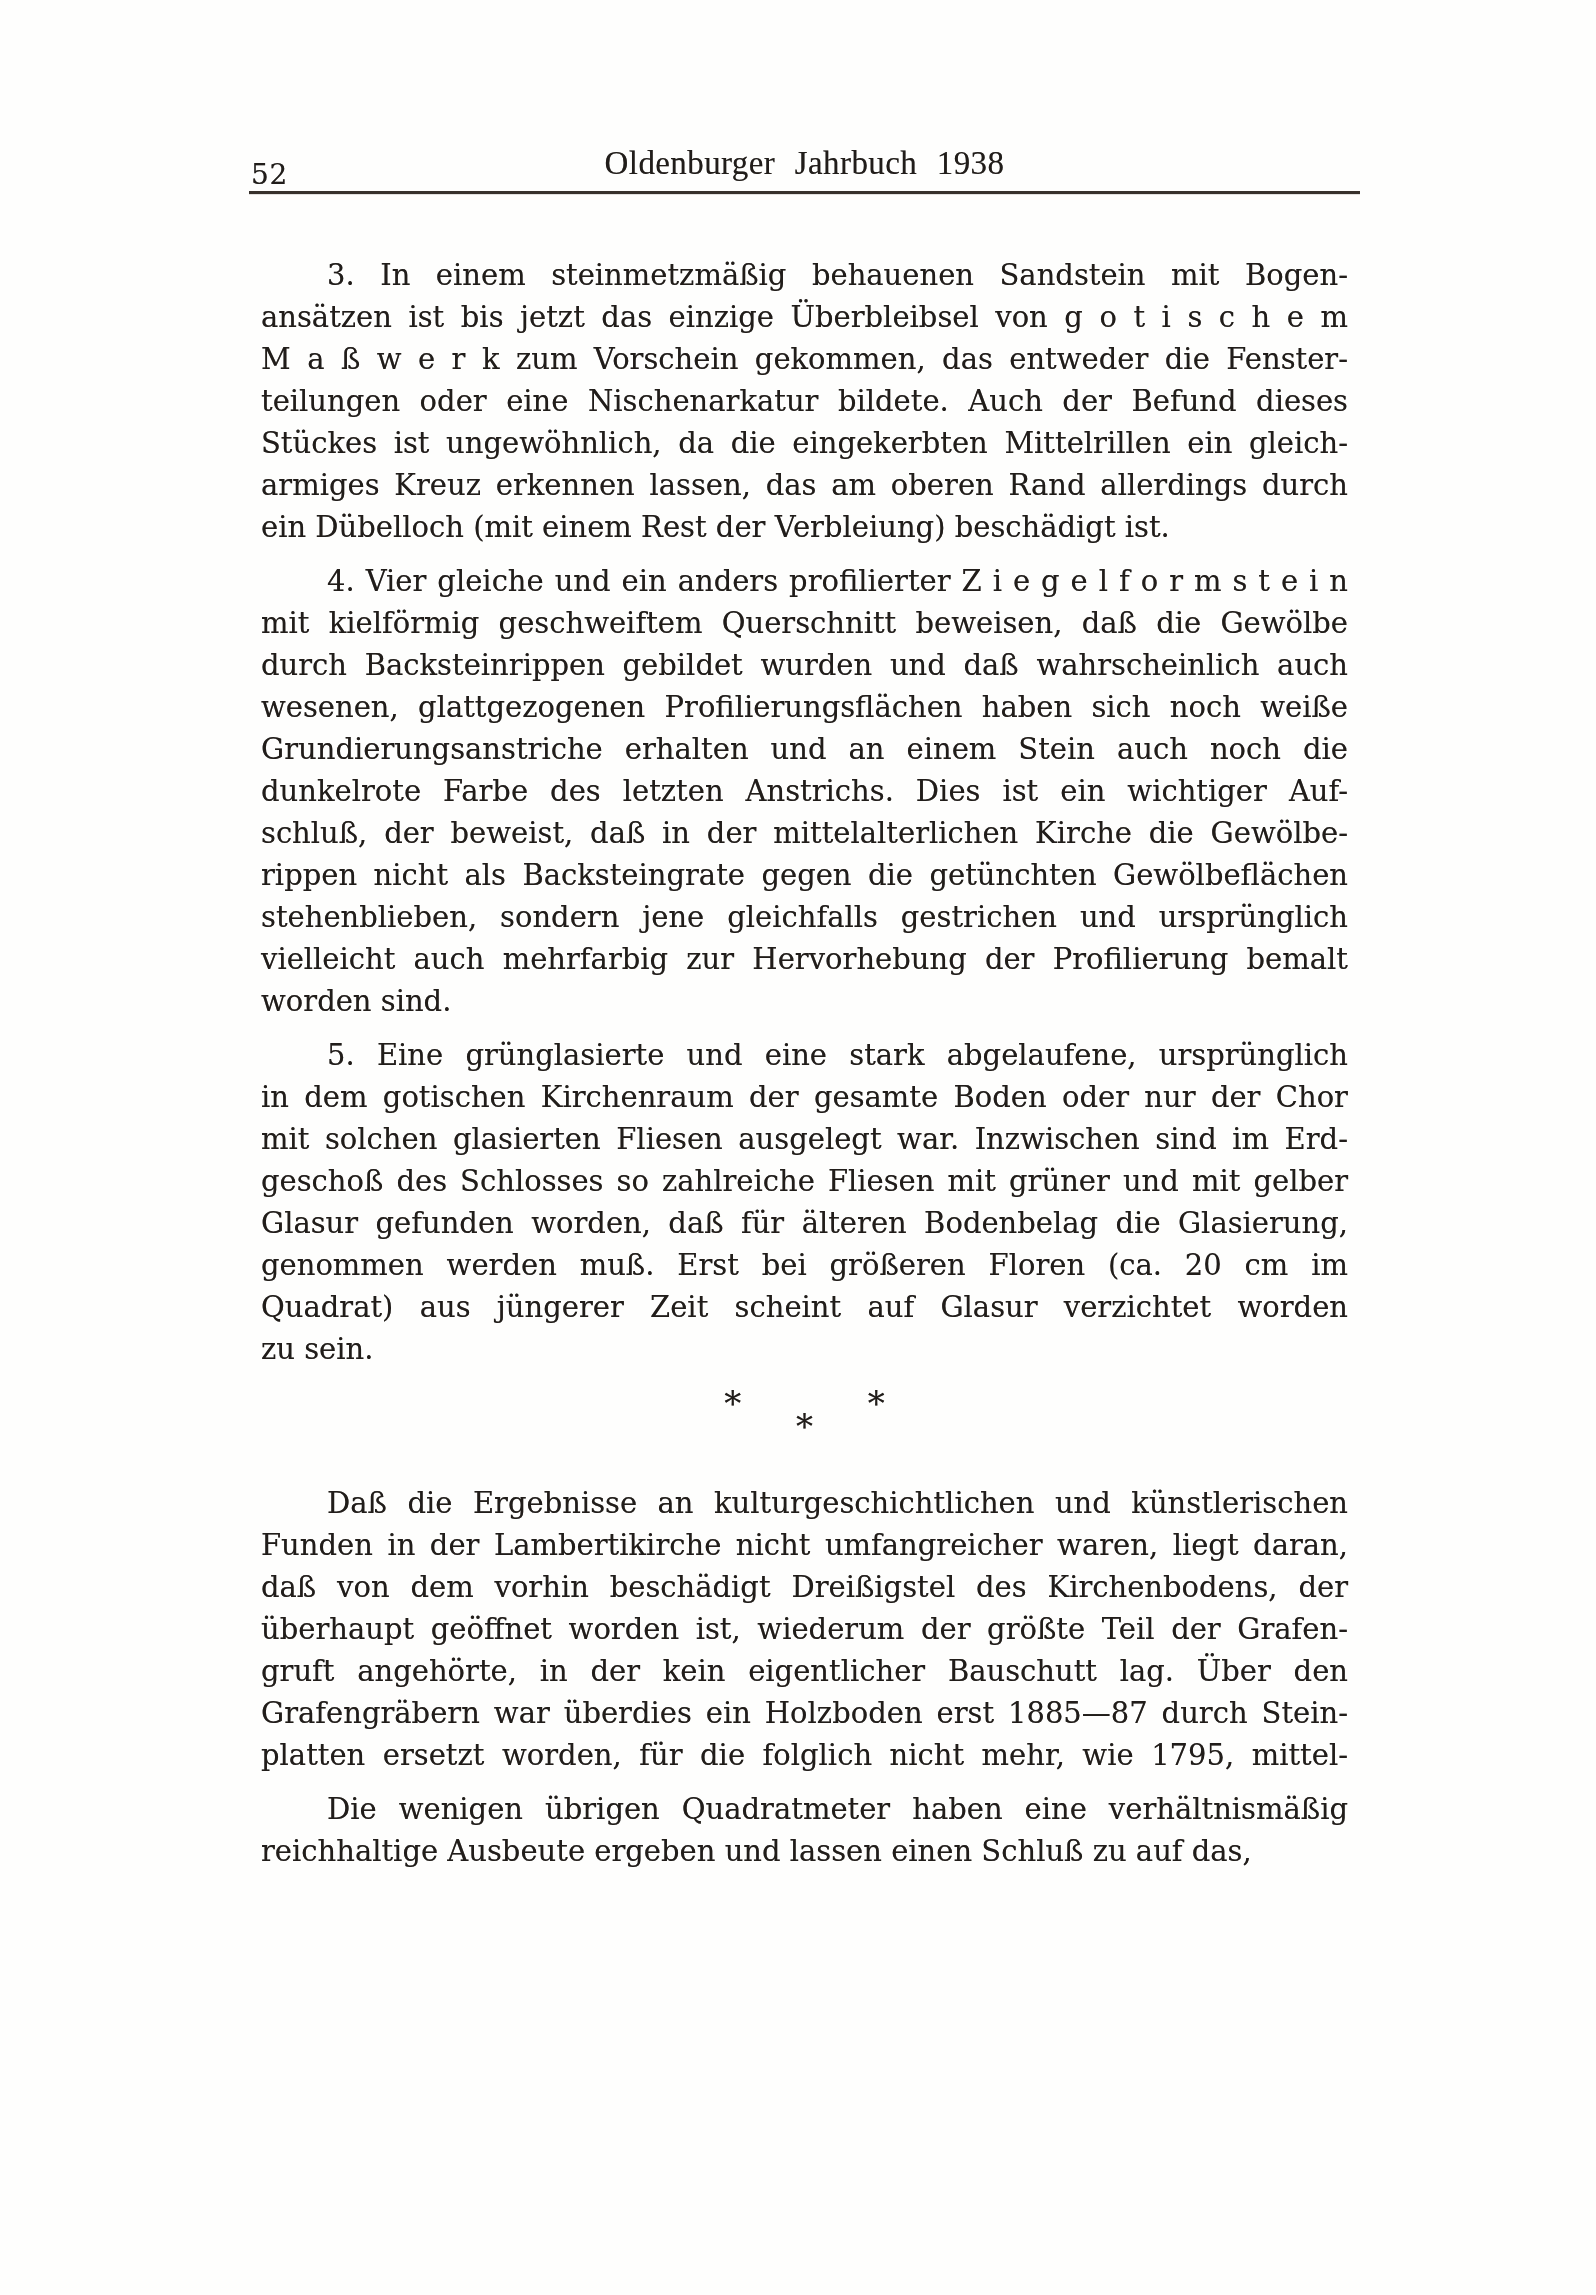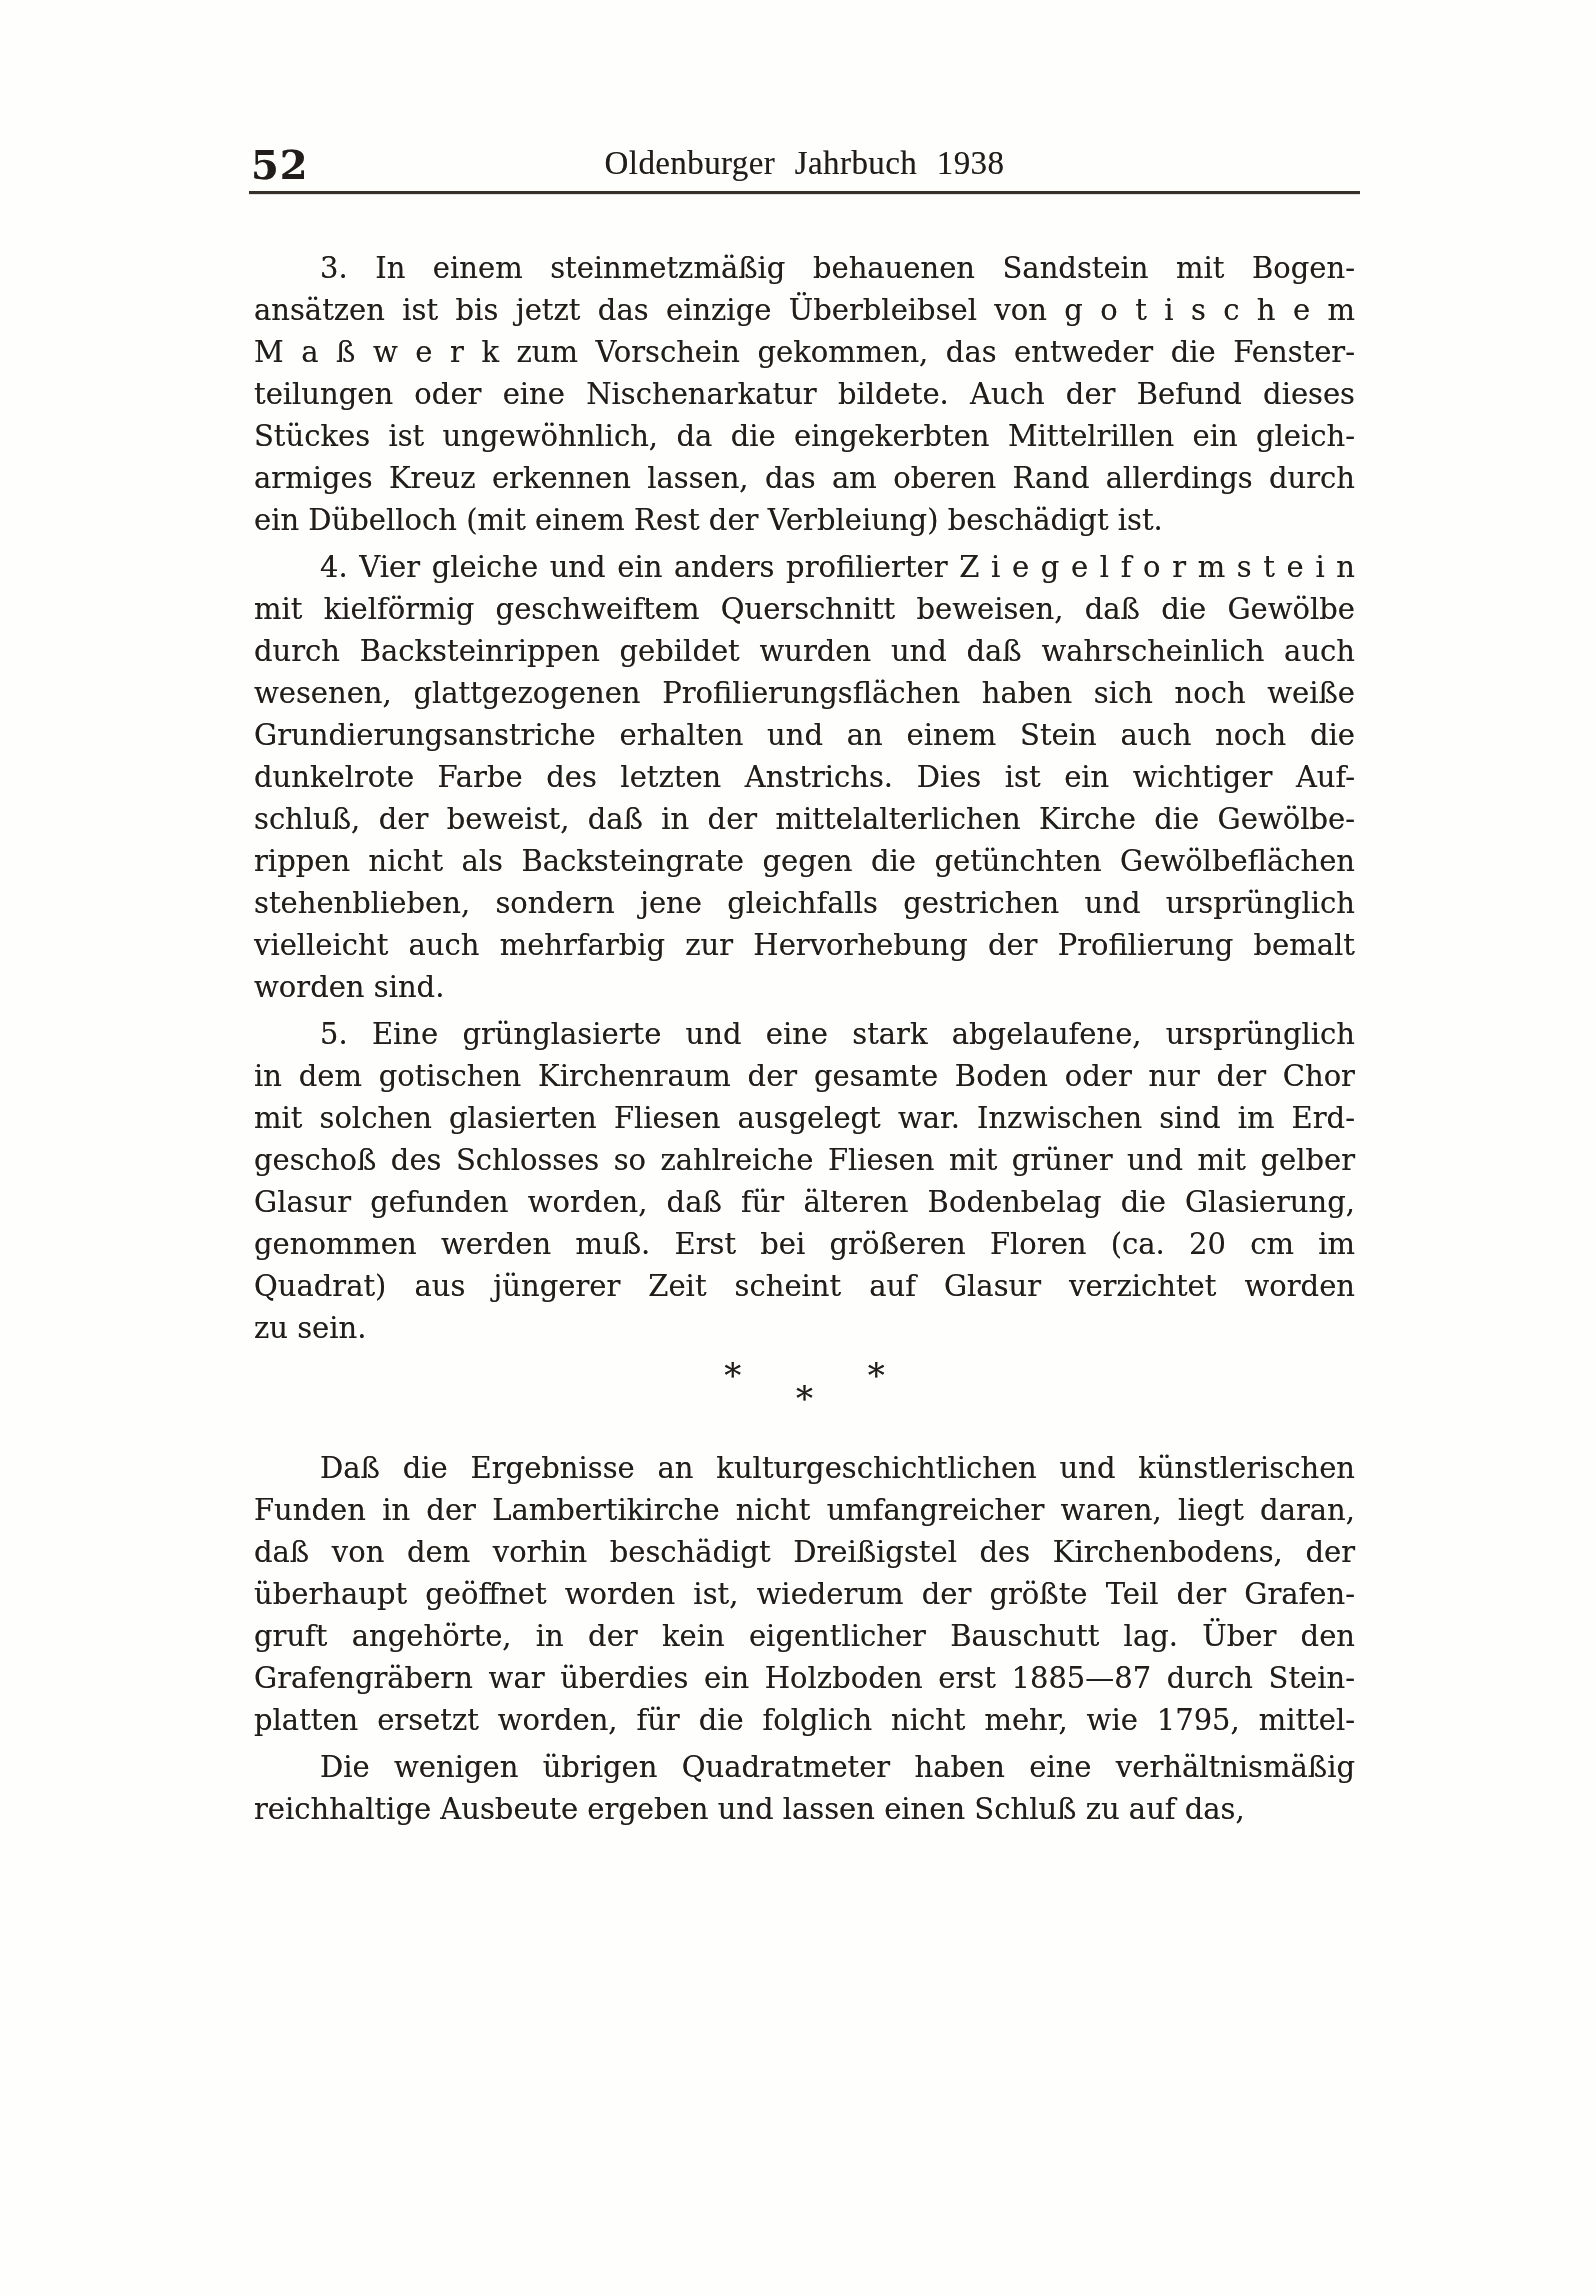--- a/index.html
+++ b/index.html
@@ -12,42 +12,42 @@
     position: relative;
     width: 1597px; height: 2295px;
     background: #fefefd;
     color: #211d1a;
     overflow: hidden;
   }
   .ink { text-shadow: 0 0 0.6px rgba(33,29,26,0.55); }
 
   
   .page-number {
-    position: absolute; left: 251px; top: 141px;
-    font-size: 40px; font-weight: 700; letter-spacing: 0.8px;
+    position: absolute; left: 251px; top: 158px;
+    font-size: 28px; font-weight: 400; letter-spacing: 0.8px;
   }
   .journal-title {
     position: absolute; left: 249px; top: 145px; width: 1111px;
     text-align: center;
     font-size: 33px; font-weight: 400;
     letter-spacing: 0.4px; word-spacing: 11px; font-family: Liberation Serif, serif;
   }
   .header-rule {
     position: absolute; left: 249px; top: 191px;
     width: 1111px; height: 2.5px;
     background: #37312c;
     box-shadow: 0 0.4px 0 rgba(55,49,44,0.35);
   }
 
   
   .text-body {
     position: absolute; left: 249px; top: 242px; width: 1111px;
     font-size: 29px; line-height: 42px;
   }
-  .paragraph { margin: 5px; }
+  .paragraph { margin: 12px; }
   .line {
     text-align: justify;
     text-align-last: justify;
   }
   .line.para-first { text-indent: 66px; }
   .line.para-last { text-align-last: left; }
 
   
   .asterism {
     position: relative;

